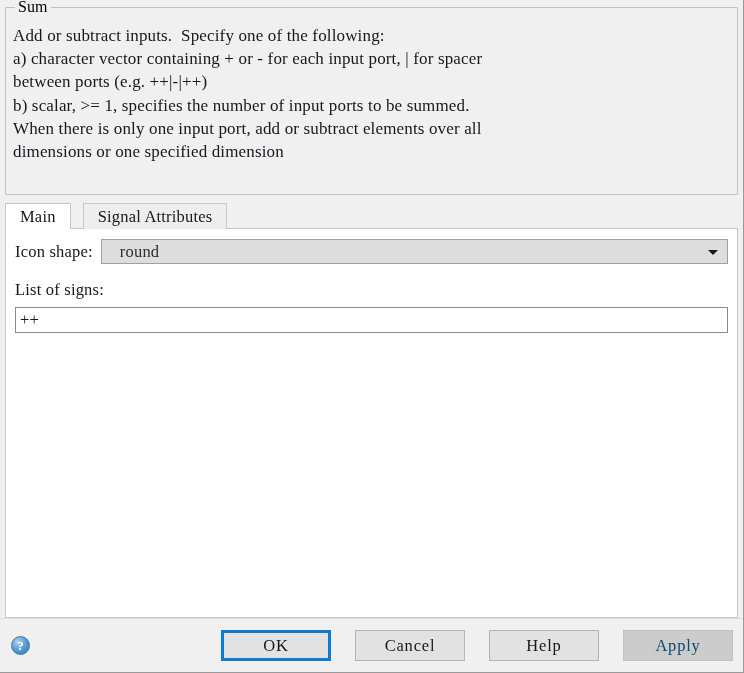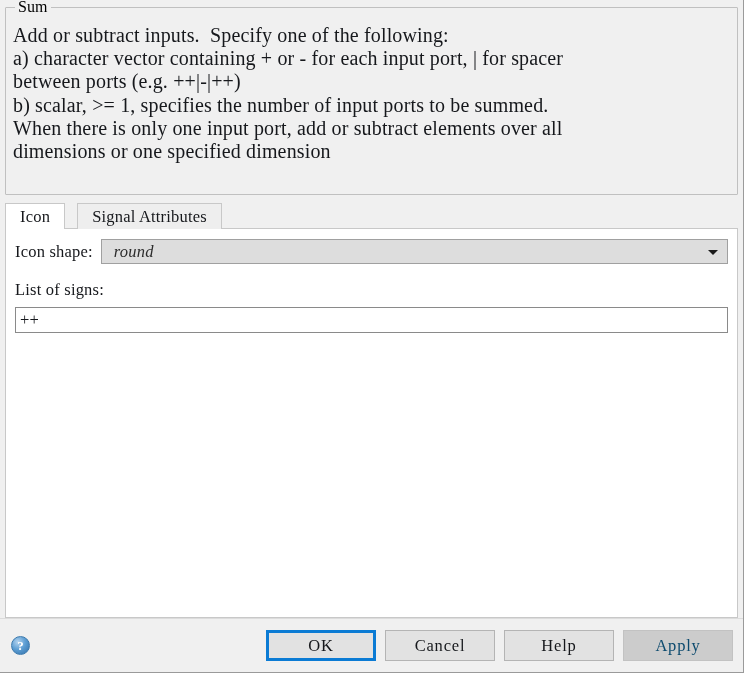--- a/index.html
+++ b/index.html
@@ -107,21 +107,21 @@
     left: 9px;
     background: #f0f0f0;
     padding: 0 4px 0 3px;
     font-family: "Liberation Serif", serif;
     font-size: 16px;
     color: #000000;
     line-height: 18px;
   }
   .desc-body {
     font-family: "Liberation Serif", serif;
-    font-size: 20px;
+    font-size: 17px;
     line-height: 23.2px;
     color: #16181c;
     padding: 2px 6px 0 7px;
     white-space: pre;
     letter-spacing: 0.15px;
   }
 
   
   .tabstrip {
     margin: 7px 5px 0 5px;
@@ -188,23 +188,22 @@
     box-sizing: border-box;
     display: flex;
     align-items: center;
     position: relative;
     cursor: default;
   }
   .combo-value {
     font-family: "Liberation Serif", serif;
     font-size: 16.5px;
     color: #2c2c2c;
-    padding-left: 12px;
-    letter-spacing: 0.2px;
-    font-style: italic;
+    padding-left: 18px;
+    letter-spacing: 0.2px;
   }
   .combo-arrow {
     position: absolute;
     right: 9px;
     top: 50%;
     margin-top: -2px;
     width: 0; height: 0;
     border-left: 5px solid transparent;
     border-right: 5px solid transparent;
     border-top: 5px solid #1a1a1a;
@@ -260,21 +259,21 @@
     font-family: "Liberation Serif", serif;
     font-size: 13px;
     font-weight: bold;
     line-height: 1;
     cursor: default;
   }
   .btn-group {
     position: absolute;
     right: 10px;
     display: flex;
-    gap: 9px;
+    gap: 24px;
     align-items: center;
   }
   .btn {
     width: 110px;
     height: 31px;
     background: #e2e2e2;
     border: 1px solid #b4b4b4;
     box-sizing: border-box;
     font-family: "Liberation Serif", serif;
     font-size: 16.5px;
@@ -306,21 +305,21 @@
     <div class="desc-legend">Sum</div>
     <div class="desc-body">Add or subtract inputs.  Specify one of the following:
 a) character vector containing + or - for each input port, | for spacer
 between ports (e.g. ++|-|++)
 b) scalar, &gt;= 1, specifies the number of input ports to be summed.
 When there is only one input port, add or subtract elements over all
 dimensions or one specified dimension</div>
   </div>
 
   <div class="tabstrip">
-    <div class="tab active">Icon</div>
+    <div class="tab active">Main</div>
     <div class="tab">Signal Attributes</div>
   </div>
 
   <div class="tabpanel">
 
     <div class="field-row">
       <div class="field-label">Icon shape:</div>
       <div class="combo">
         <span class="combo-value">round</span>
         <span class="combo-arrow"></span>

